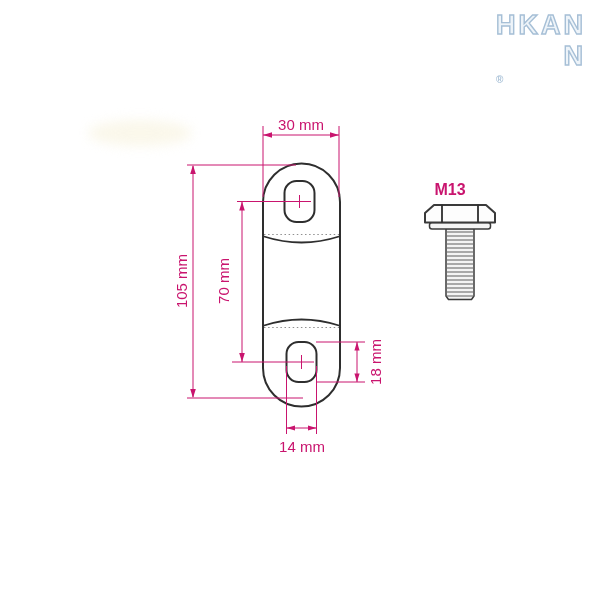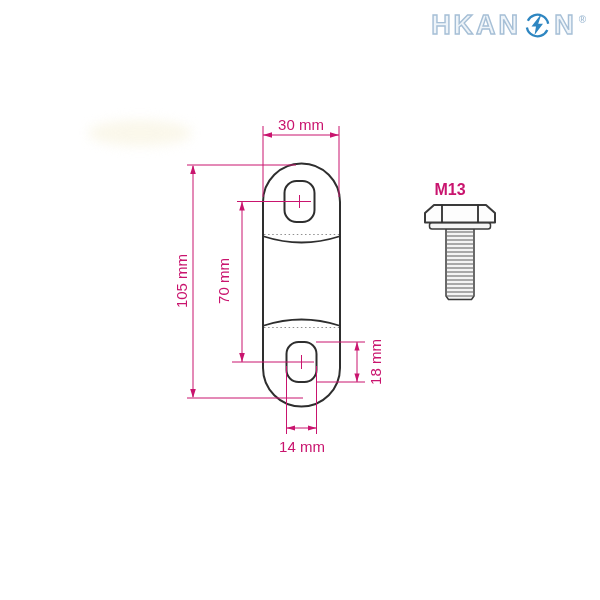--- a/index.html
+++ b/index.html
@@ -3,21 +3,21 @@
 <meta charset="utf-8">
 <style>
   html,body{margin:0;padding:0;background:#ffffff;}
   #canvas{
     position:relative;width:600px;height:600px;background:#ffffff;overflow:hidden;
     font-family:"Liberation Sans",sans-serif;
   }
   
   #logo{
     position:absolute;top:12px;right:14px;height:40px;
-    display:flex;align-items:flex-start;gap:2px;
+    display:flex;align-items:flex-end;gap:2px;flex-direction:column;
   }
   .logo-word{
     font-family:"Liberation Sans",sans-serif;
     font-size:27px;font-weight:800;letter-spacing:3px;line-height:1;
     color:#eef4f9;
     -webkit-text-stroke:1.4px var(--logo_outline,#a6bfd6);
     text-shadow:0 0 0 #c4d4e2;
   }
   .logo-o{width:27px;height:27px;margin:0 1px;display:block;}
   .logo-reg{

